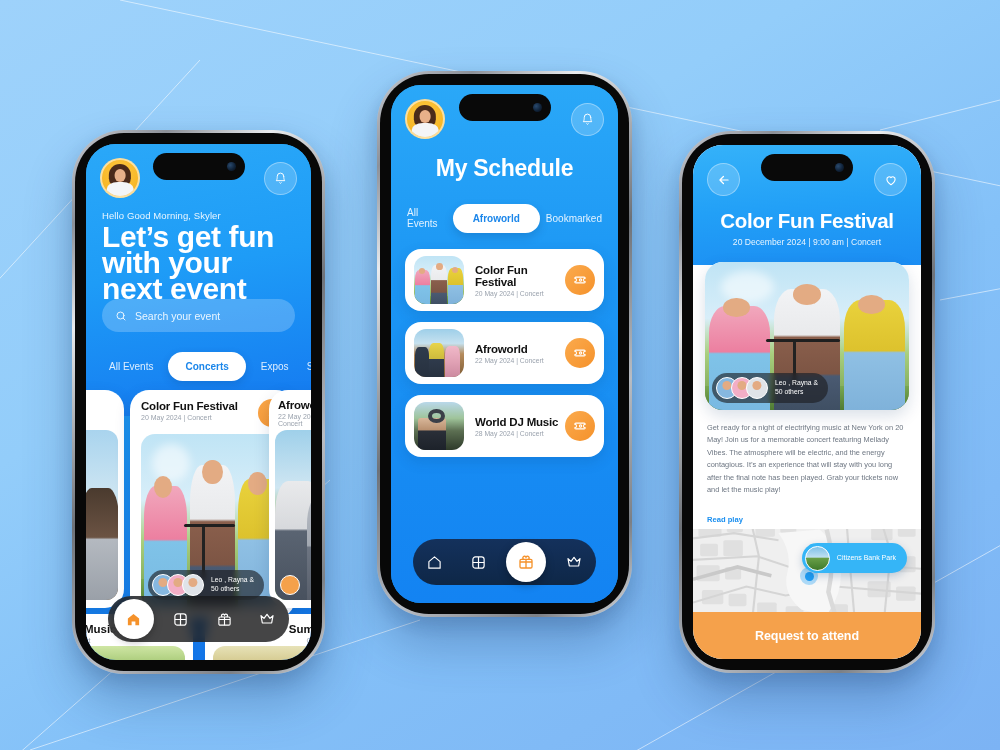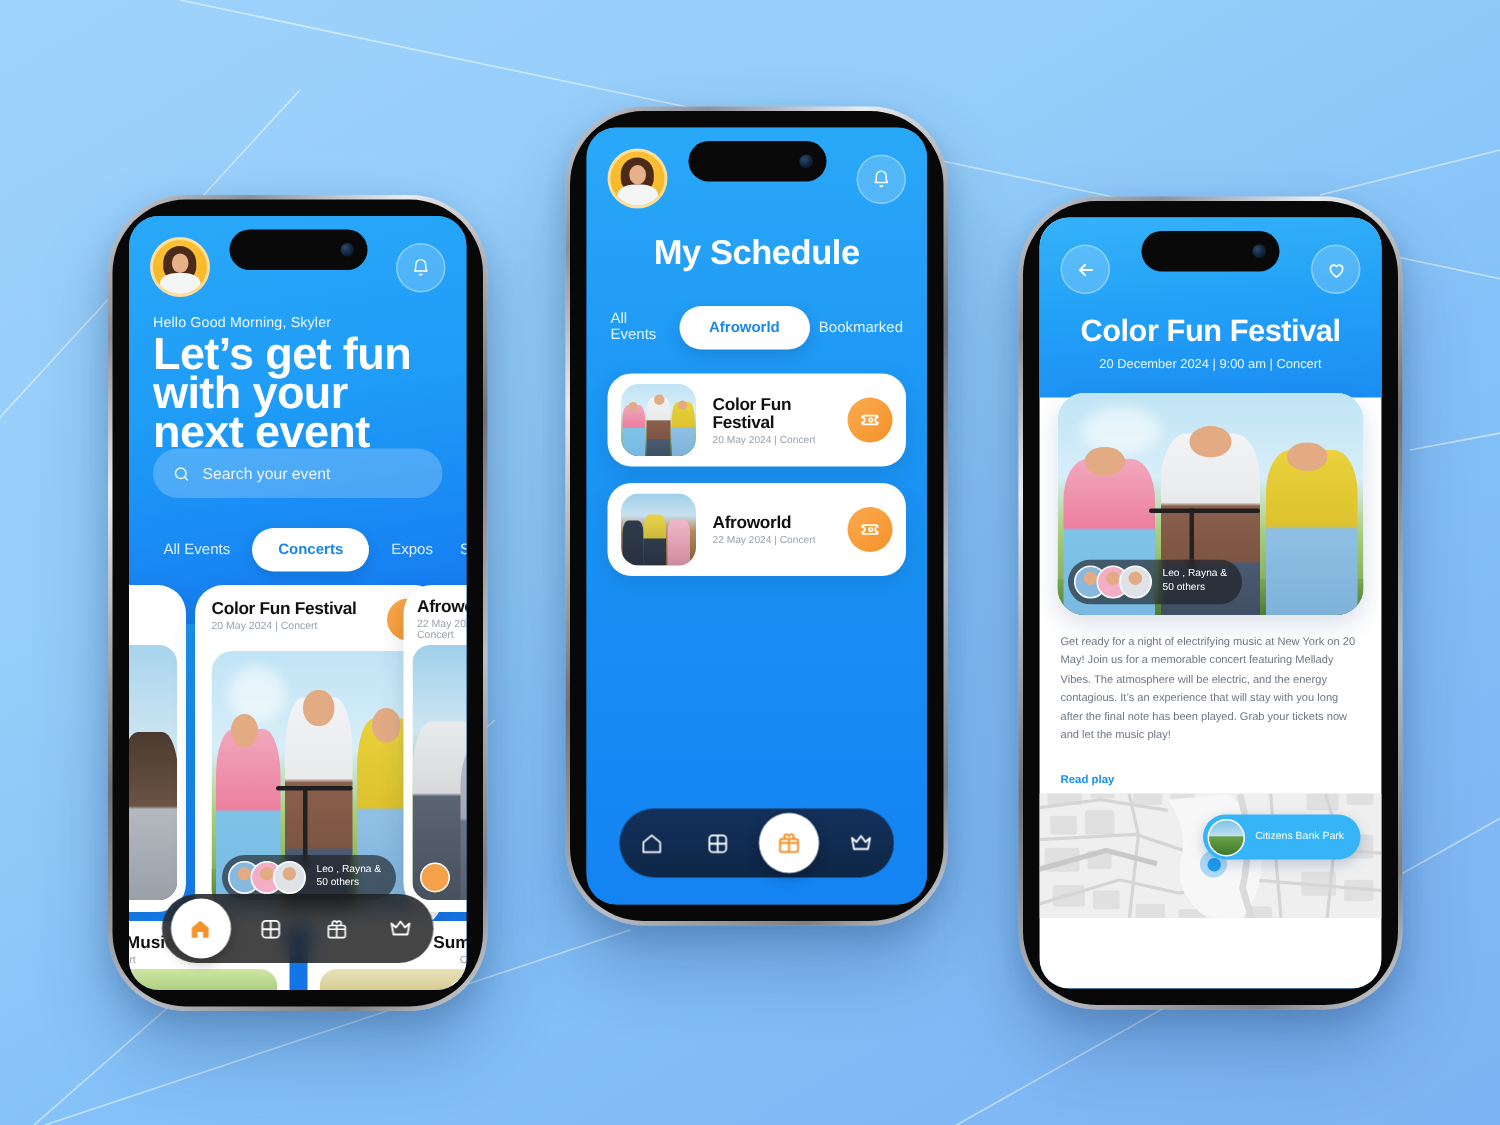--- a/index.html
+++ b/index.html
@@ -24,21 +24,21 @@
     box-shadow: 0 26px 48px rgba(25,60,110,.30), 0 8px 18px rgba(25,60,110,.18);
   }
   .phone-inner {
     width: 100%; height: 100%;
     background: #080808;
     border-radius: 49px;
     padding: 11px;
   }
   .screen {
     width: 100%; height: 100%;
-    border-radius: 20px;
+    border-radius: 30px;
     overflow: hidden;
     position: relative;
     background: #1b9af6;
   }
   .notch {
     position: absolute;
     top: 9px; left: 50%; transform: translateX(-50%);
     height: 27px; width: 92px;
     background: #090909;
     border-radius: 18px;
@@ -500,20 +500,38 @@
               <div class="sched-sub">22 May 2024 | Concert</div>
             </div>
             <div class="ticket-btn">
               <svg width="14" height="14" viewBox="0 0 24 24" fill="none" stroke="#fff" stroke-width="1.9">
                   <path d="M3 9a2 2 0 0 1 2-2h14a2 2 0 0 1 2 2 3 3 0 0 0 0 6 2 2 0 0 1-2 2H5a2 2 0 0 1-2-2 3 3 0 0 0 0-6z"></path>
                   <circle cx="13" cy="12" r="2"></circle>
                 </svg>
             </div>
           </div>
 
+          <div class="sched-row">
+            <div class="sched-thumb">
+              <div class="crowd" style="background:linear-gradient(180deg,#b9d8ea 0%,#9fc49a 34%,#5c6f52 60%,#2e3a2a 100%)">
+                <span class="fig" style="left:8%;width:56%;height:66%;border-radius:10% 10% 0 0;background:linear-gradient(180deg,#d8b79a 0%,#b9906f 38%,#2a2f38 40%,#1d222a 100%)"></span>
+                <span style="position:absolute;left:28%;top:14%;width:34%;height:30%;border-radius:50%;border:4px solid #3a3f48;background:transparent"></span>
+              </div>
+            </div>
+            <div class="sched-meta">
+              <div class="sched-name">World DJ Music</div>
+              <div class="sched-sub">28 May 2024 | Concert</div>
+            </div>
+            <div class="ticket-btn">
+              <svg width="14" height="14" viewBox="0 0 24 24" fill="none" stroke="#fff" stroke-width="1.9">
+                  <path d="M3 9a2 2 0 0 1 2-2h14a2 2 0 0 1 2 2 3 3 0 0 0 0 6 2 2 0 0 1-2 2H5a2 2 0 0 1-2-2 3 3 0 0 0 0-6z"></path>
+                  <circle cx="13" cy="12" r="2"></circle>
+                </svg>
+            </div>
+          </div>
         </div>
 
         <div class="navbar dark2">
           <div class="nav-item">
             <svg width="15" height="15" viewBox="0 0 24 24" fill="none" stroke="#fff" stroke-width="1.8" stroke-linejoin="round">
                 <path d="M12 3 3 10.5V21h18V10.5z"></path>
               </svg>
           </div>
           <div class="nav-item">
             <svg width="15" height="15" viewBox="0 0 24 24" fill="none" stroke="#fff" stroke-width="1.9">
@@ -631,16 +649,17 @@
           </svg>
           <div class="map-pin">
               <i></i>
             </div>
           <div class="map-chip">
             <span class="thumb"></span>
             <span class="lbl">Citizens Bank Park</span>
           </div>
         </div>
 
+        <div class="cta-btn">Request to attend</div>
       </div>
     </div>
   </div>
 </div>
 
 </body></html>

